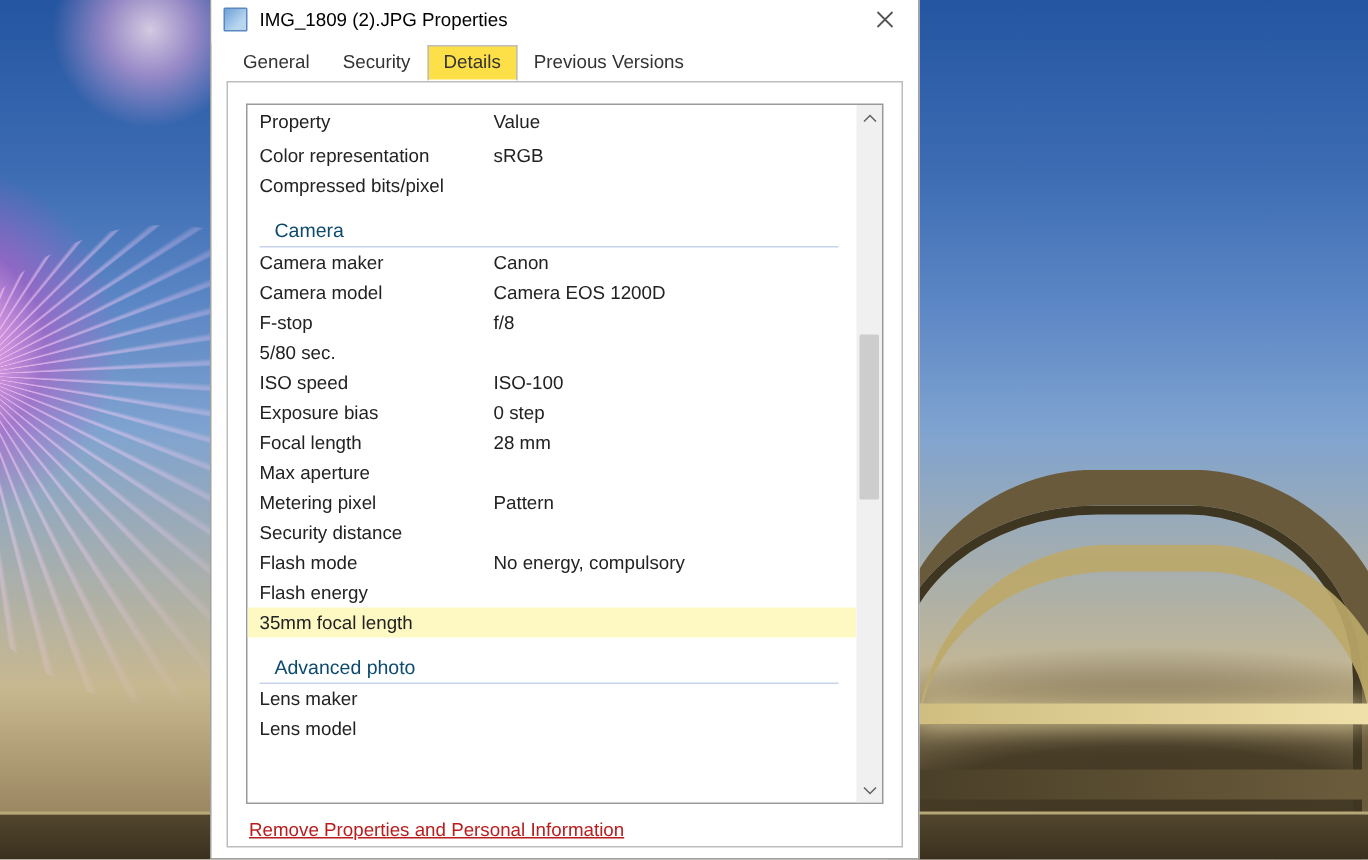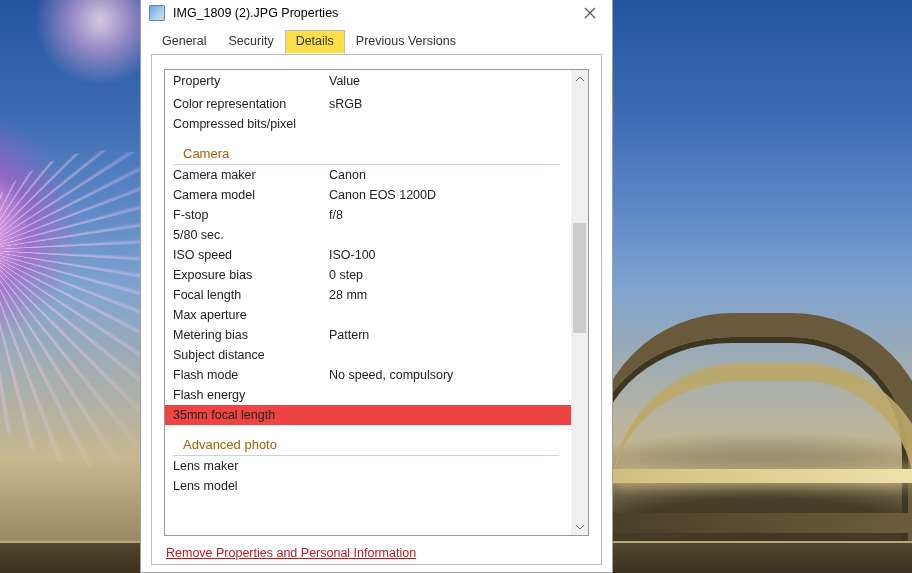--- a/index.html
+++ b/index.html
@@ -165,26 +165,26 @@
     .list-header .col {
       padding-bottom: 2px;
     }
     .row {
       display: flex;
       min-height: 20px;
       align-items: center;
       padding: 0 8px;
       justify-content: flex-end;
     }
-    .row.selected { background: #ef4444; }
+    .row.selected { background: #fef9c3; }
     .col-prop { width: 156px; padding-left: 0; }
     .col-val { flex: 1; }
     .list-header .col-val { flex: 1; }
     .section-header {
-      color: #a16207;
+      color: #0c4a6e;
       font-size: 13px;
       padding: 6px 10px 3px 10px;
       margin-top: 6px;
       border-bottom: 1px solid #c6d3ea;
       width: calc(100% - 20px);
       margin-left: 8px;
     }
     .scrollbar {
       width: 17px;
       background: #f0f0f0;
@@ -263,21 +263,21 @@
           <span class="col-val"></span>
         </div>
 
         <div class="section-header">Camera</div>
         <div class="row">
             <span class="col-prop">Camera maker</span>
             <span class="col-val">Canon</span>
           </div>
         <div class="row">
             <span class="col-prop">Camera model</span>
-            <span class="col-val">Canon EOS 1200D</span>
+            <span class="col-val">Camera EOS 1200D</span>
           </div>
         <div class="row">
             <span class="col-prop">F-stop</span>
             <span class="col-val">f/8</span>
           </div>
         <div class="row">
             <span class="col-val">5/80 sec.</span>
           </div>
         <div class="row">
             <span class="col-prop">ISO speed</span>
@@ -289,30 +289,30 @@
           </div>
         <div class="row">
             <span class="col-prop">Focal length</span>
             <span class="col-val">28 mm</span>
           </div>
         <div class="row">
             <span class="col-prop">Max aperture</span>
             <span class="col-val"></span>
           </div>
         <div class="row">
-            <span class="col-prop">Metering bias</span>
+            <span class="col-prop">Metering pixel</span>
             <span class="col-val">Pattern</span>
           </div>
         <div class="row">
-            <span class="col-prop">Subject distance</span>
+            <span class="col-prop">Security distance</span>
             <span class="col-val"></span>
           </div>
         <div class="row">
             <span class="col-prop">Flash mode</span>
-            <span class="col-val">No speed, compulsory</span>
+            <span class="col-val">No energy, compulsory</span>
           </div>
         <div class="row">
             <span class="col-prop">Flash energy</span>
             <span class="col-val"></span>
           </div>
         <div class="row selected">
             <span class="col-prop">35mm focal length</span>
             <span class="col-val"></span>
           </div>
 

